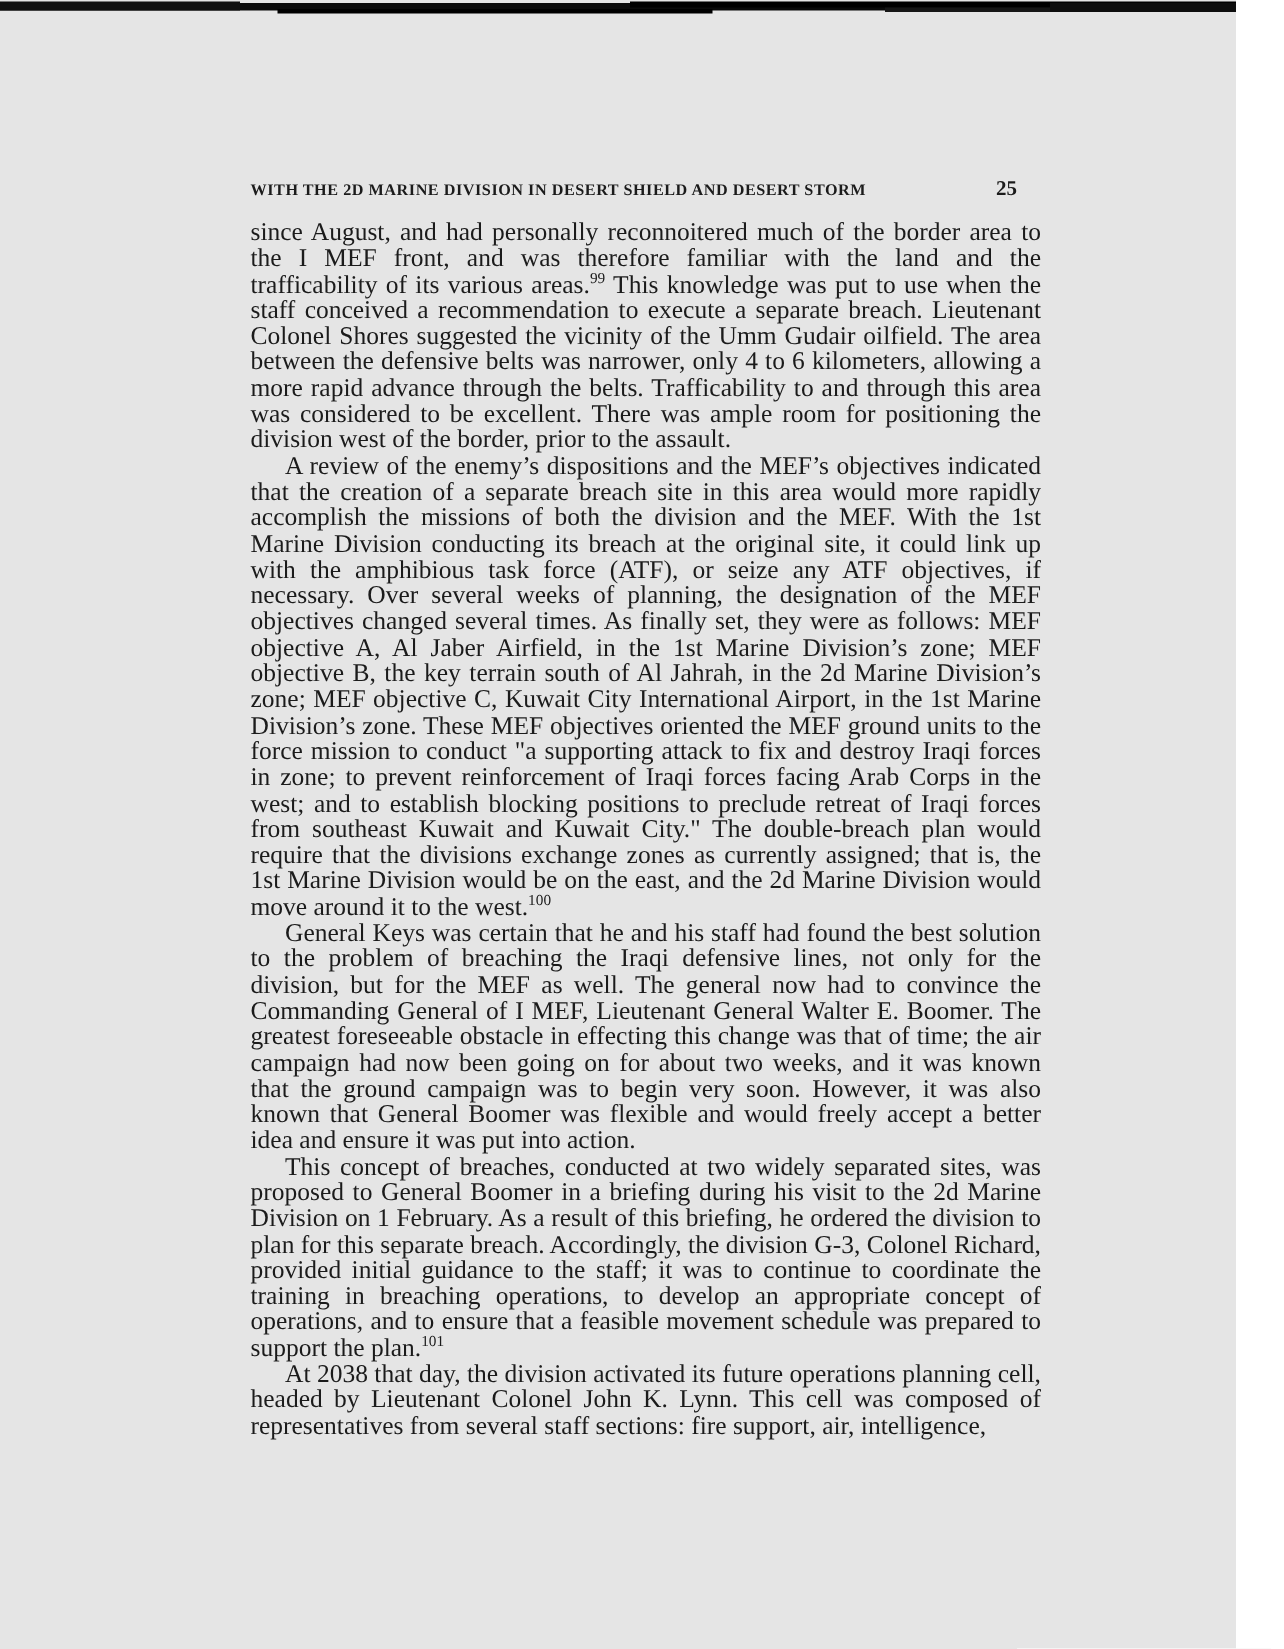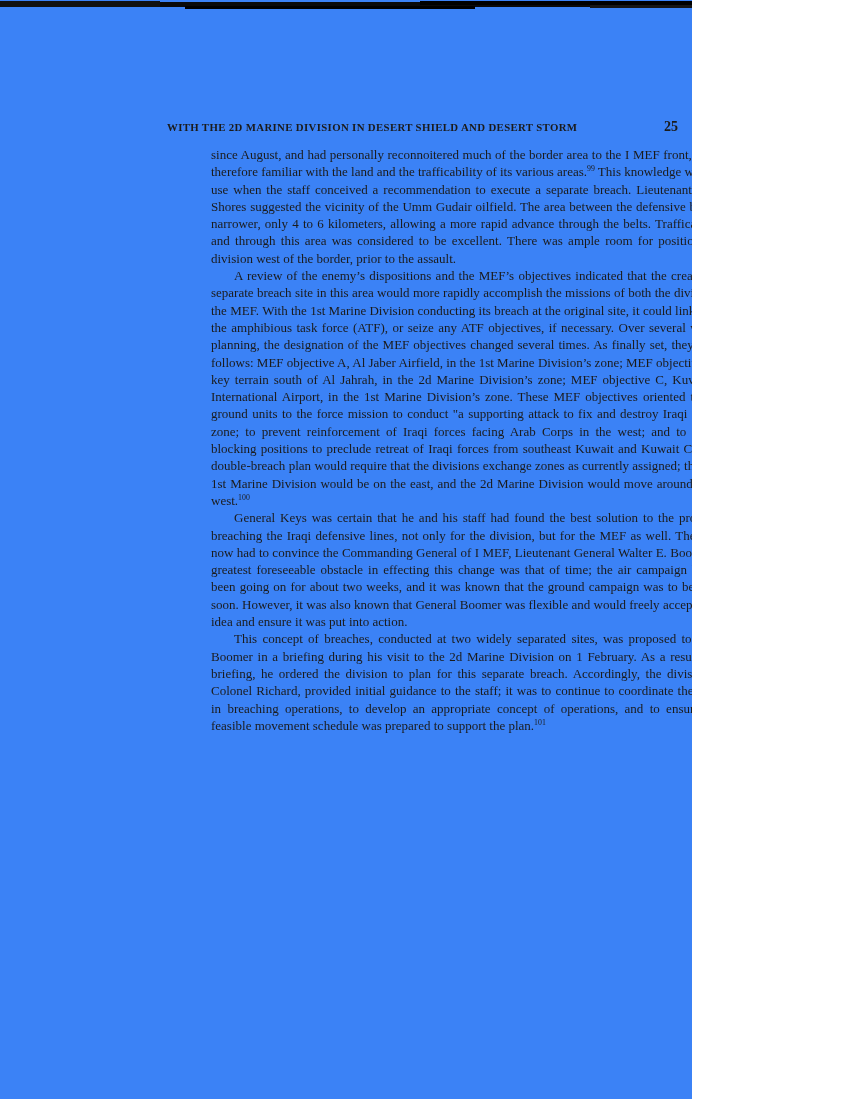--- a/index.html
+++ b/index.html
@@ -2,23 +2,23 @@
 <html><head>
 <meta charset="utf-8">
 <style>
   html, body {
     margin: 0;
     padding: 0;
     background: #ffffff;
   }
   .page {
     position: relative;
-    width: 692px;
+    width: 824px;
     height: 1099px;
-    background: #3b82f6;
+    background: #e5e5e5;
     overflow: hidden;
     font-family: "Liberation Serif", serif;
     color: #1b1b1b;
   }
   .scan-band-top {
     position: absolute;
     top: 0;
     left: 0;
     width: 856px;
     height: 12px;
@@ -40,24 +40,23 @@
   .running-header .page-number {
     font-size: 14px;
     letter-spacing: 0;
     padding-right: 16px;
   }
   .body-text {
     position: absolute;
     top: 146px;
     left: 167px;
     width: 527px;
-    font-size: 13px;
+    font-size: 17px;
     line-height: 17.3px;
     text-align: justify;
-    margin-left: 44px;
   }
   .body-text p {
     margin: 0;
     padding: 0;
   }
   .body-text p.indent {
     text-indent: 23px;
   }
   .body-text sup {
     font-size: 0.6em;
@@ -85,15 +84,16 @@
   <div class="running-header">
     <span class="header-title">WITH THE 2D MARINE DIVISION IN DESERT SHIELD AND DESERT STORM</span>
     <span class="page-number">25</span>
   </div>
 
   <div class="body-text">
       <p class="">since August, and had personally reconnoitered much of the border area to the I MEF front, and was therefore familiar with the land and the trafficability of its various areas.<sup>99</sup> This knowledge was put to use when the staff conceived a recommendation to execute a separate breach. Lieutenant Colonel Shores suggested the vicinity of the Umm Gudair oilfield. The area between the defensive belts was narrower, only 4 to 6 kilometers, allowing a more rapid advance through the belts. Trafficability to and through this area was considered to be excellent. There was ample room for positioning the division west of the border, prior to the assault.</p>
       <p class="indent">A review of the enemy’s dispositions and the MEF’s objectives indicated that the creation of a separate breach site in this area would more rapidly accomplish the missions of both the division and the MEF. With the 1st Marine Division conducting its breach at the original site, it could link up with the amphibious task force (ATF), or seize any ATF objectives, if necessary. Over several weeks of planning, the designation of the MEF objectives changed several times. As finally set, they were as follows: MEF objective A, Al Jaber Airfield, in the 1st Marine Division’s zone; MEF objective B, the key terrain south of Al Jahrah, in the 2d Marine Division’s zone; MEF objective C, Kuwait City International Airport, in the 1st Marine Division’s zone. These MEF objectives oriented the MEF ground units to the force mission to conduct "a supporting attack to fix and destroy Iraqi forces in zone; to prevent reinforcement of Iraqi forces facing Arab Corps in the west; and to establish blocking positions to preclude retreat of Iraqi forces from southeast Kuwait and Kuwait City." The double-breach plan would require that the divisions exchange zones as currently assigned; that is, the 1st Marine Division would be on the east, and the 2d Marine Division would move around it to the west.<sup>100</sup></p>
       <p class="indent">General Keys was certain that he and his staff had found the best solution to the problem of breaching the Iraqi defensive lines, not only for the division, but for the MEF as well. The general now had to convince the Commanding General of I MEF, Lieutenant General Walter E. Boomer. The greatest foreseeable obstacle in effecting this change was that of time; the air campaign had now been going on for about two weeks, and it was known that the ground campaign was to begin very soon. However, it was also known that General Boomer was flexible and would freely accept a better idea and ensure it was put into action.</p>
       <p class="indent">This concept of breaches, conducted at two widely separated sites, was proposed to General Boomer in a briefing during his visit to the 2d Marine Division on 1 February. As a result of this briefing, he ordered the division to plan for this separate breach. Accordingly, the division G-3, Colonel Richard, provided initial guidance to the staff; it was to continue to coordinate the training in breaching operations, to develop an appropriate concept of operations, and to ensure that a feasible movement schedule was prepared to support the plan.<sup>101</sup></p>
+      <p class="indent">At 2038 that day, the division activated its future operations planning cell, headed by Lieutenant Colonel John K. Lynn. This cell was composed of representatives from several staff sections: fire support, air, intelligence,</p>
     </div>
 
 </div>
 
 </body></html>

